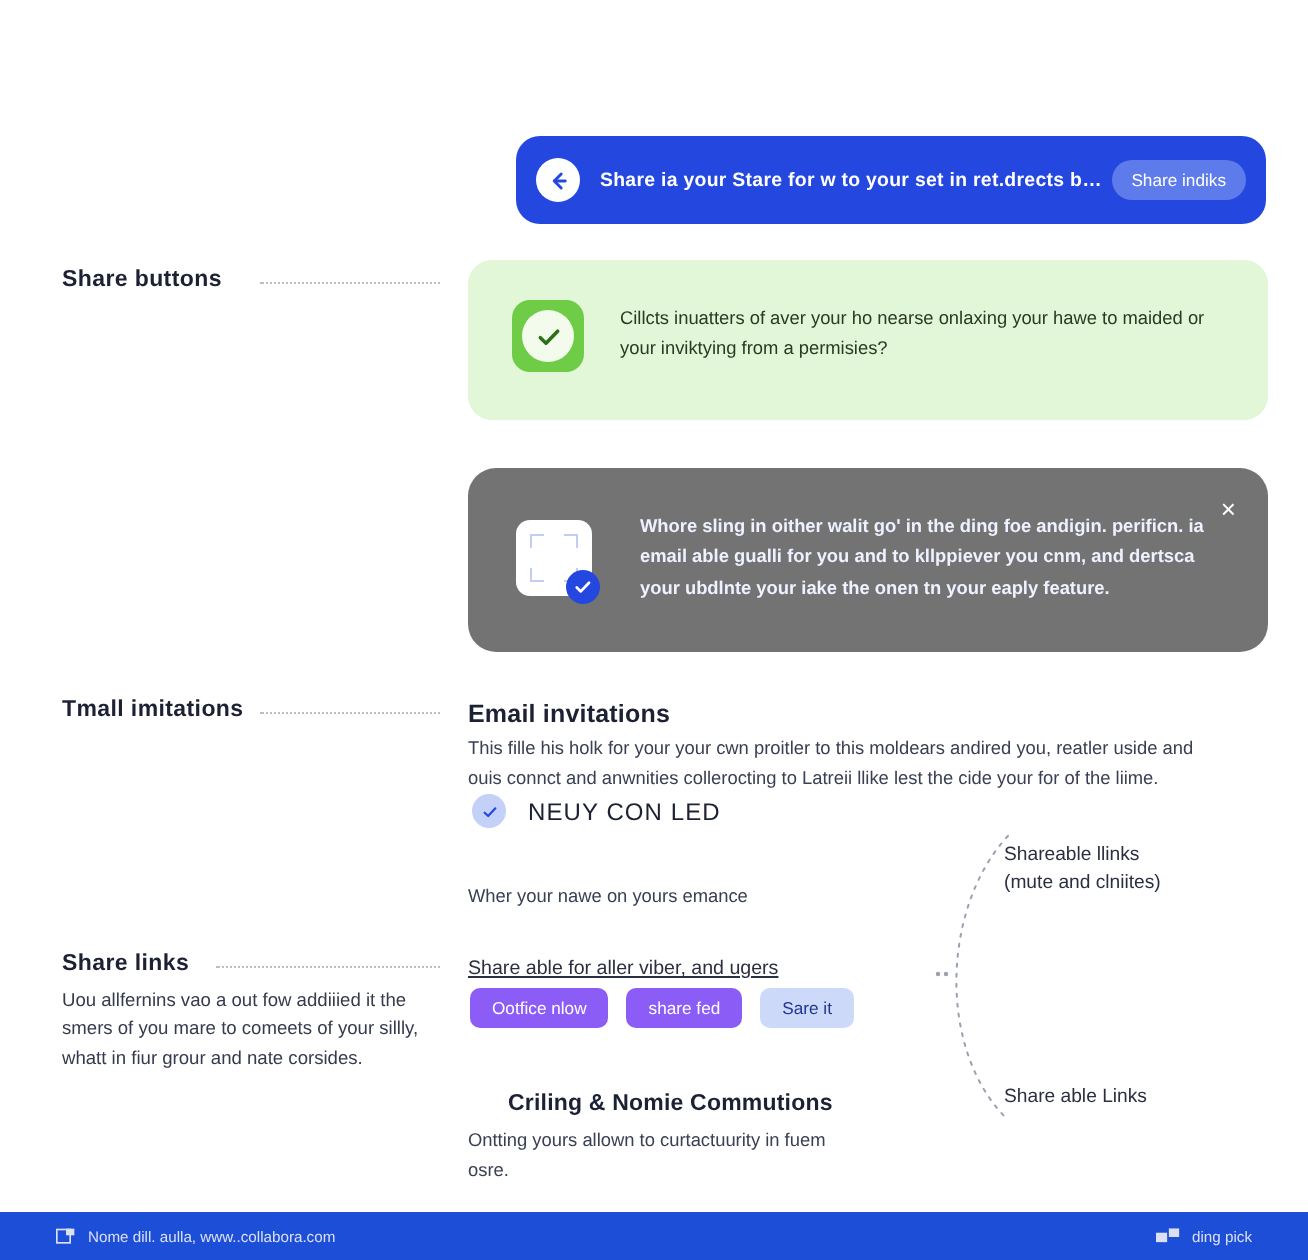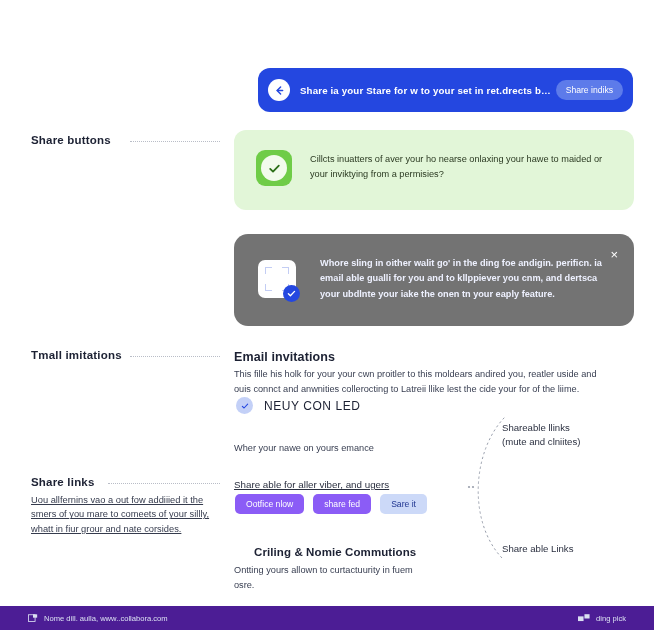--- a/index.html
+++ b/index.html
@@ -35,21 +35,20 @@
     position: absolute;
     height: 1px;
     border-top: 1px dotted #b9bdc7;
   }
   .rail-para {
     position: absolute;
     font-size: 9.3px;
     line-height: 1.55;
     color: #353b4d;
     width: 180px;
-    text-decoration: underline;
   }
 
   
   .banner {
     position: absolute;
     left: 258px;
     top: 68px;
     width: 375px;
     height: 44px;
     background: #2447e0;
@@ -283,21 +282,21 @@
     height: 150px;
   }
 
   
   .footer {
     position: absolute;
     left: 0;
     bottom: 0;
     width: 654px;
     height: 24px;
-    background: #4c1d95;
+    background: #1d4ed8;
     display: flex;
     align-items: center;
     justify-content: space-between;
     padding: 0 28px;
     box-sizing: border-box;
   }
   .footer-side {
     display: flex;
     align-items: center;
     gap: 6px;

